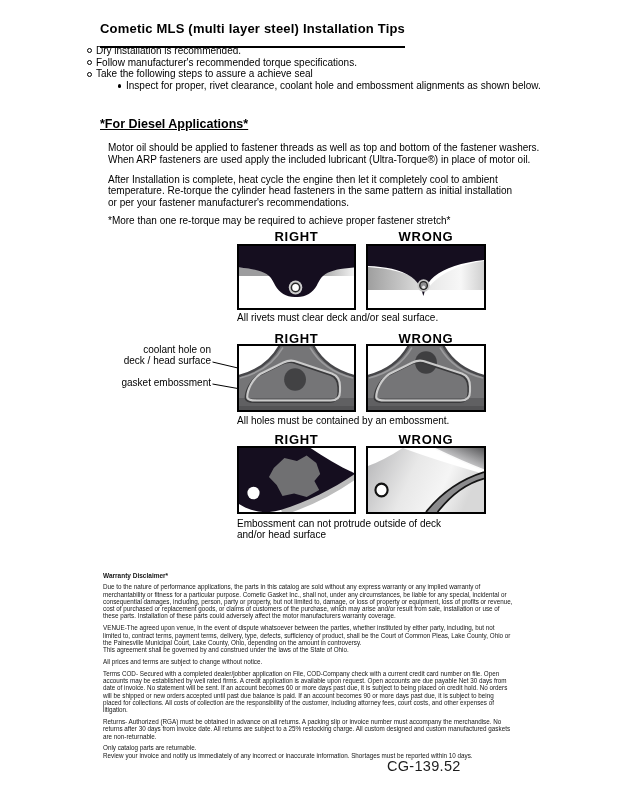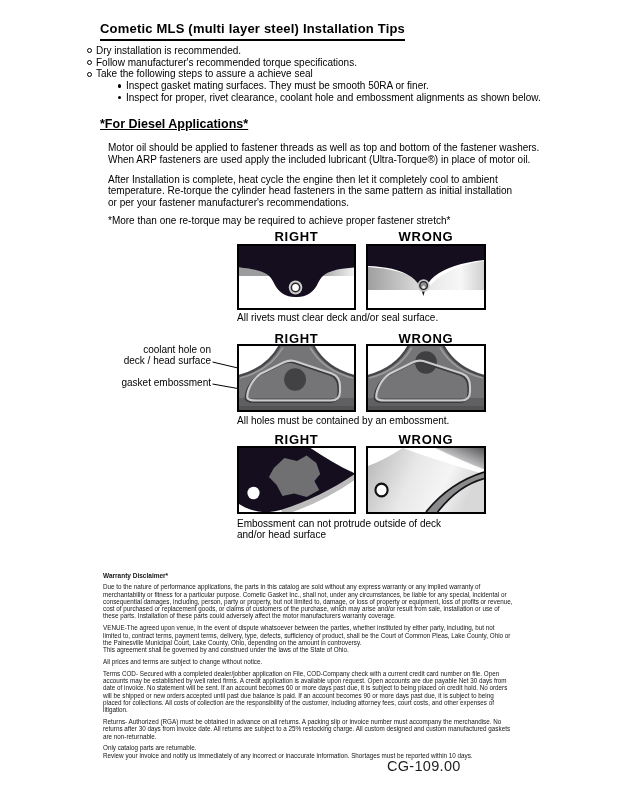--- a/index.html
+++ b/index.html
@@ -4,21 +4,21 @@
 <style>
   html,body { margin:0; padding:0; background:#fff; }
   .page {
     position:relative; width:618px; height:800px; background:#ffffff;
     font-family:"Liberation Sans", sans-serif; color:#000; overflow:hidden;
   }
   
   .title {
     position:absolute; left:100px; top:21px; margin:0;
     font-size:13px; font-weight:bold; letter-spacing:0.2px;
-    border-bottom:2px solid #000; padding-bottom:3px; display:inline-block;
+    border-bottom:2px solid #000; padding-bottom:10px; display:inline-block;
   }
   
   .bullets { position:absolute; left:87px; top:45px; font-size:10px; line-height:11.7px; width:500px; }
   .b  { position:relative; padding-left:9px; }
   .b::before  { content:""; position:absolute; left:0; top:3.4px; width:3px; height:3px;
                 border:0.9px solid #000; border-radius:50%; }
   .sb { position:relative; margin-left:31px; padding-left:8px; }
   .sb::before { content:""; position:absolute; left:0; top:4px; width:3.4px; height:3.4px;
                 background:#000; border-radius:50%; }
   
@@ -51,21 +51,20 @@
 <body>
 
 <div class="page">
 
   <h1 class="title">Cometic MLS (multi layer steel) Installation Tips</h1>
 
   <div class="bullets">
     <div class="b">Dry installation is recommended.</div>
     <div class="b">Follow manufacturer's recommended torque specifications.</div>
     <div class="b">Take the following steps to assure a achieve seal</div>
-    <div class="sb">Inspect gasket mating surfaces.  They must be smooth 50RA or finer.</div>
     <div class="sb">Inspect for proper, rivet clearance, coolant hole and embossment alignments as shown below.</div>
   </div>
 
   <h2 class="diesel-h">*For Diesel Applications*</h2>
   <p class="para" id="para1">Motor oil should be applied to fastener threads as well as top and bottom of the fastener washers.
 When ARP fasteners are used apply the included lubricant (Ultra-Torque®) in place of motor oil.</p>
   <p class="para" id="note">*More than one re-torque may be required to achieve proper fastener stretch*</p>
   <p class="para" id="para2">After Installation is complete, heat cycle the engine then let it completely cool to ambient
 temperature. Re-torque the cylinder head fasteners in the same pattern as initial installation
 or per your fastener manufacturer's recommendations.</p>
@@ -200,15 +199,15 @@
     <p>Due to the nature of performance applications, the parts in this catalog are sold without any express warranty or any implied warranty of merchantability or fitness for a particular purpose.  Cometic Gasket Inc., shall not, under any circumstances, be liable for any special, incidental or consequential damages, including, person, party or property, but not limited to, damage, or loss of property or equipment, loss of profits or revenue, cost of purchased or replacement goods, or claims of customers of the purchase, which may arise and/or result from sale, installation or use of these parts.  Installation of these parts could adversely affect the motor manufacturers warranty coverage.</p>
     <p>VENUE-The agreed upon venue, in the event of dispute whatsoever between the parties, whether instituted by either party, including, but not limited to, contract terms, payment terms, delivery, type, defects, sufficiency of product, shall be the Court of Common Pleas, Lake County, Ohio or the Painesville Municipal Court, Lake County, Ohio, depending on the amount in controversy.
 This agreement shall be governed by and construed under the laws of the State of Ohio.</p>
     <p>All prices and terms are subject to change without notice.</p>
     <p>Terms COD- Secured with a completed dealer/jobber application on File, COD-Company check with a current credit card number on file.  Open accounts may be established by well rated firms.  A credit application is available upon request.  Open accounts are due payable Net 30 days from date of invoice.  No statement will be sent.  If an account becomes 60 or more days past due, it is subject to being placed on credit hold.  No orders will be shipped or new orders accepted until past due balance is paid.  If an account becomes 90 or more days past due, it is subject to being placed for collections.  All costs of collection are the responsibility of the customer, including attorney fees, court costs, and other expenses of litigation.</p>
     <p>Returns- Authorized (RGA) must be obtained in advance on all returns.  A packing slip or invoice number must accompany the merchandise.  No returns after 30 days from invoice date.  All returns are subject to a 25% restocking charge.  All custom designed and custom manufactured gaskets are non-returnable.</p>
     <p>Only catalog parts are returnable.
 Review your invoice and notify us immediately of any incorrect or inaccurate information.  Shortages must be reported within 10 days.</p>
   </div>
 
-  <div class="doc-code">CG-109.00</div>
+  <div class="doc-code">CG-139.52</div>
 
 </div>
 
 </body></html>

